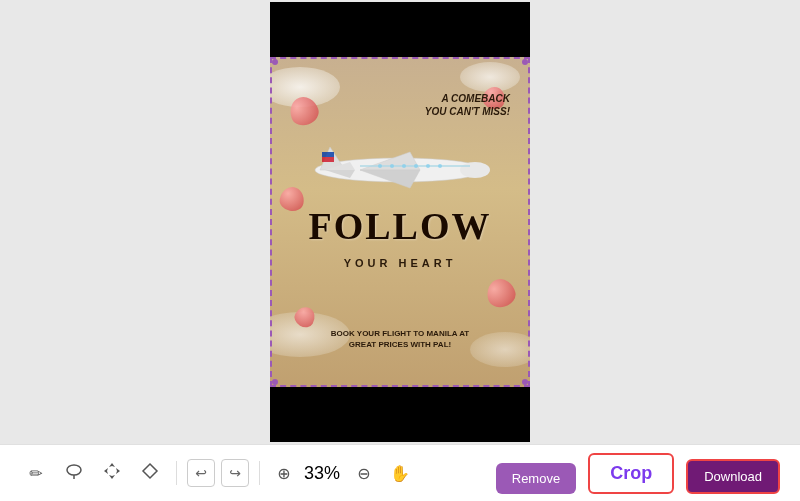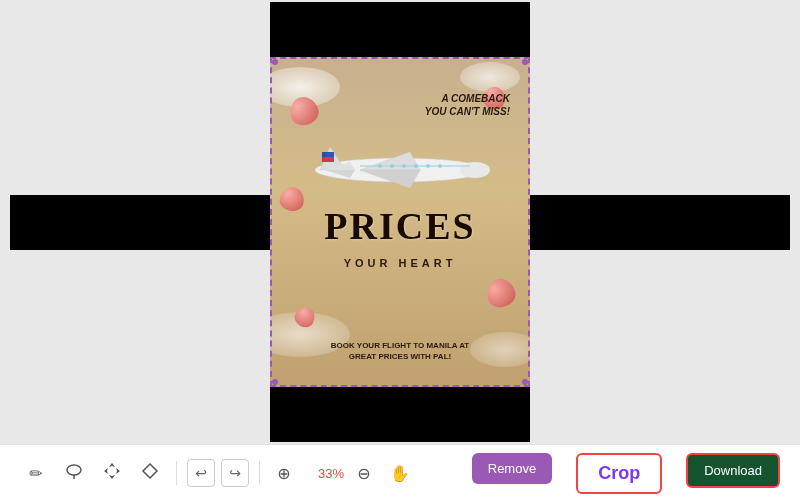--- a/index.html
+++ b/index.html
@@ -24,20 +24,21 @@
       overflow: hidden;
     }
 
     
     .image-container {
       width: 260px;
       height: 440px;
       position: relative;
       background: #000;
       display: flex;
+      flex-direction: column;
       align-items: center;
       justify-content: center;
     }
 
     
     .black-bar-top {
       width: 100%;
       height: 55px;
       background: #000;
       flex-shrink: 0;
@@ -161,21 +162,21 @@
       font-size: 11px;
       font-weight: bold;
       color: #2a1a0a;
       letter-spacing: 4px;
       margin-top: 12px;
     }
 
     
     .book-text {
       position: absolute;
-      bottom: 25px;
+      bottom: 37px;
       left: 50%;
       transform: translateX(-50%);
       text-align: center;
       width: 160px;
       font-size: 8px;
       font-weight: bold;
       color: #2a1a0a;
       line-height: 1.4;
     }
 
@@ -238,24 +239,24 @@
       border-radius: 4px;
       cursor: pointer;
       display: flex;
       align-items: center;
       justify-content: center;
       font-size: 14px;
       color: #666;
     }
 
     .zoom-display {
-      font-size: 13px;
-      color: #ef4444;
+      font-size: 18px;
+      color: #000000;
       min-width: 40px;
-      text-align: right;
+      text-align: left;
     }
 
     .zoom-minus-btn, .zoom-plus-btn {
       width: 28px;
       height: 28px;
       border: none;
       background: transparent;
       cursor: pointer;
       display: flex;
       align-items: center;
@@ -272,22 +273,22 @@
       cursor: pointer;
       display: flex;
       align-items: center;
       justify-content: center;
       font-size: 16px;
       color: #555;
     }
 
     .toolbar-right {
       display: flex;
-      align-items: flex-start;
-      gap: 24px;
+      align-items: flex-end;
+      gap: 12px;
     }
 
     
     .corner-dot {
       position: absolute;
       width: 6px;
       height: 6px;
       background: #9b59b6;
       border-radius: 50%;
     }
@@ -316,21 +317,21 @@
       border: 2px solid #ef4444;
       border-radius: 6px;
       cursor: pointer;
       font-size: 18px;
       font-weight: 600;
     }
 
     
     .download-btn {
       padding: 8px 16px;
-      background: #14532d;
+      background: #701a75;
       color: white;
       border: 2px solid #ef4444;
       border-radius: 6px;
       cursor: pointer;
       font-size: 13px;
       font-weight: 500;
     }
 
   </style>
 </head>
@@ -384,21 +385,21 @@
           <circle cx="80" cy="34" r="2" fill="#87ceeb" opacity="0.8"></circle>
           <circle cx="92" cy="34" r="2" fill="#87ceeb" opacity="0.8"></circle>
           <circle cx="104" cy="34" r="2" fill="#87ceeb" opacity="0.8"></circle>
           <circle cx="116" cy="34" r="2" fill="#87ceeb" opacity="0.8"></circle>
           <circle cx="128" cy="34" r="2" fill="#87ceeb" opacity="0.8"></circle>
           <circle cx="140" cy="34" r="2" fill="#87ceeb" opacity="0.8"></circle>
         </svg>
       </div>
 
       <div class="follow-text">
-        <div class="follow-main">PRICES</div>
+        <div class="follow-main">FOLLOW</div>
         <div class="follow-sub">YOUR HEART</div>
       </div>
 
       <div class="book-text">
         <span>BOOK YOUR FLIGHT TO MANILA AT</span><br>
         <span>GREAT PRICES WITH PAL!</span>
       </div>
 
     </div>
 

